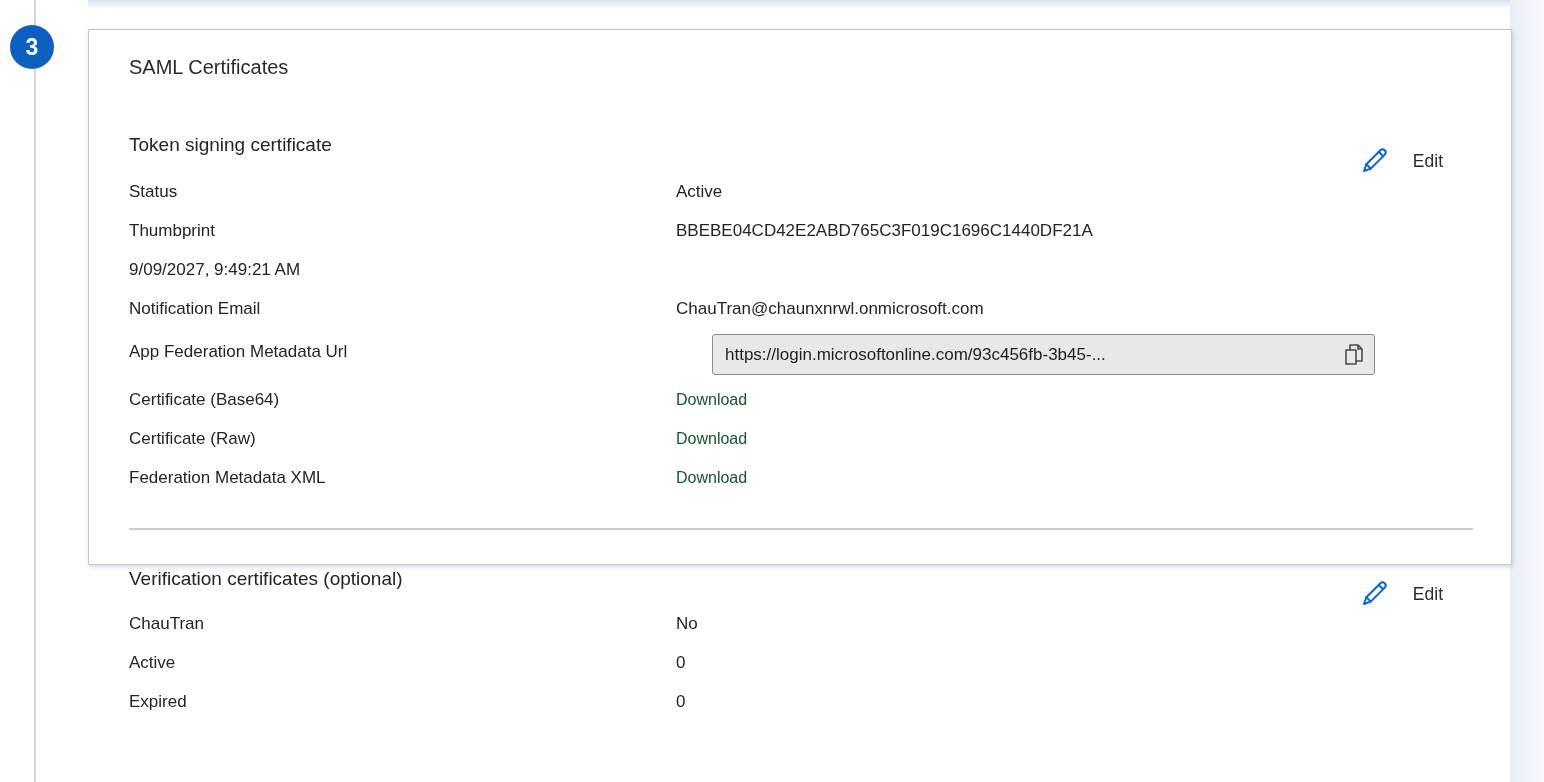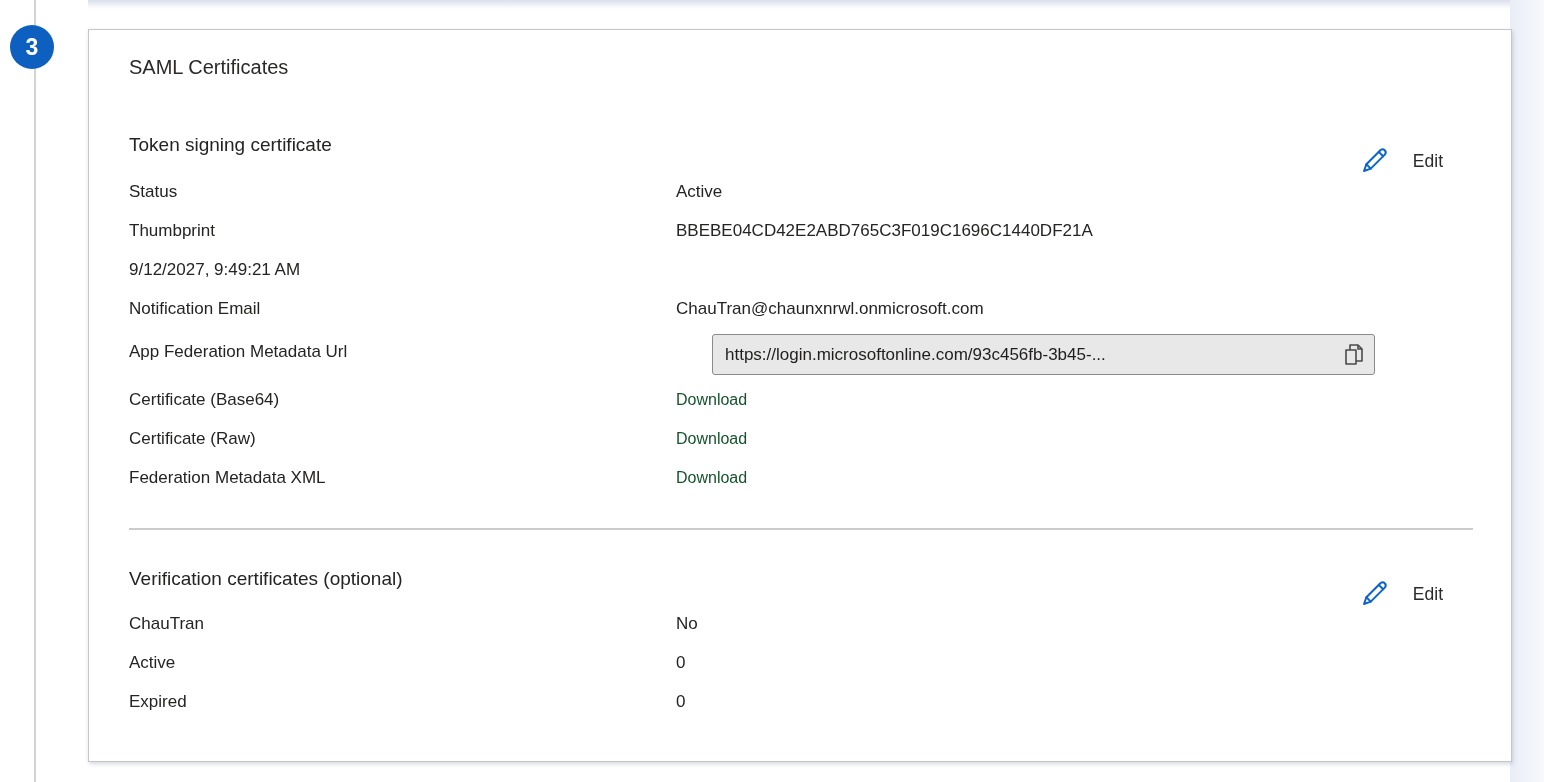--- a/index.html
+++ b/index.html
@@ -21,21 +21,21 @@
     position:absolute; left:34px; top:0; width:2px; height:782px;
     background:#d4d4d4;
   }
   .step-badge {
     position:absolute; left:10px; top:25px; width:44px; height:44px;
     border-radius:50%; background:#0d60bf; color:#fff;
     font-size:23px; font-weight:bold;
     display:flex; align-items:center; justify-content:center;
   }
   .card {
-    position:absolute; left:88px; top:29px; width:1424px; height:733px;
+    position:absolute; left:88px; top:29px; width:1424px; height:536px;
     background:#fff; border:1px solid #c6c6c6;
     box-shadow:1px 2px 4px rgba(110,120,150,0.28);
   }
   .card-title {
     position:absolute; left:40px; top:26px;
     font-size:20px; color:#2b2a29;
   }
   .section-heading {
     position:absolute; left:40px;
     font-size:19px; font-weight:normal; color:#252423;
@@ -122,21 +122,21 @@
     <span class="k">Status</span>
     <span class="v">Active</span>
   </div>
 
   <div class="kv" id="row-thumbprint">
     <span class="k">Thumbprint</span>
     <span class="v">BBEBE04CD42E2ABD765C3F019C1696C1440DF21A</span>
   </div>
 
   <div class="kv" id="row-expiration">
-    <span class="v">9/12/2027, 9:49:21 AM</span>
+    <span class="v">9/09/2027, 9:49:21 AM</span>
   </div>
 
   <div class="kv" id="row-email">
     <span class="k">Notification Email</span>
     <span class="v">ChauTran@chaunxnrwl.onmicrosoft.com</span>
   </div>
 
   <div class="kv" id="row-url-label">
     <span class="k">App Federation Metadata Url</span>
   </div>

